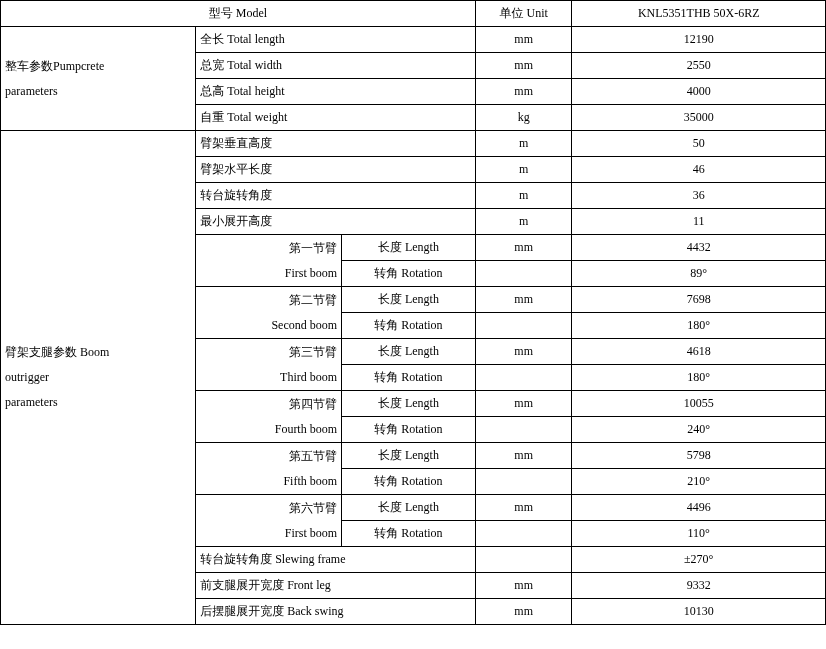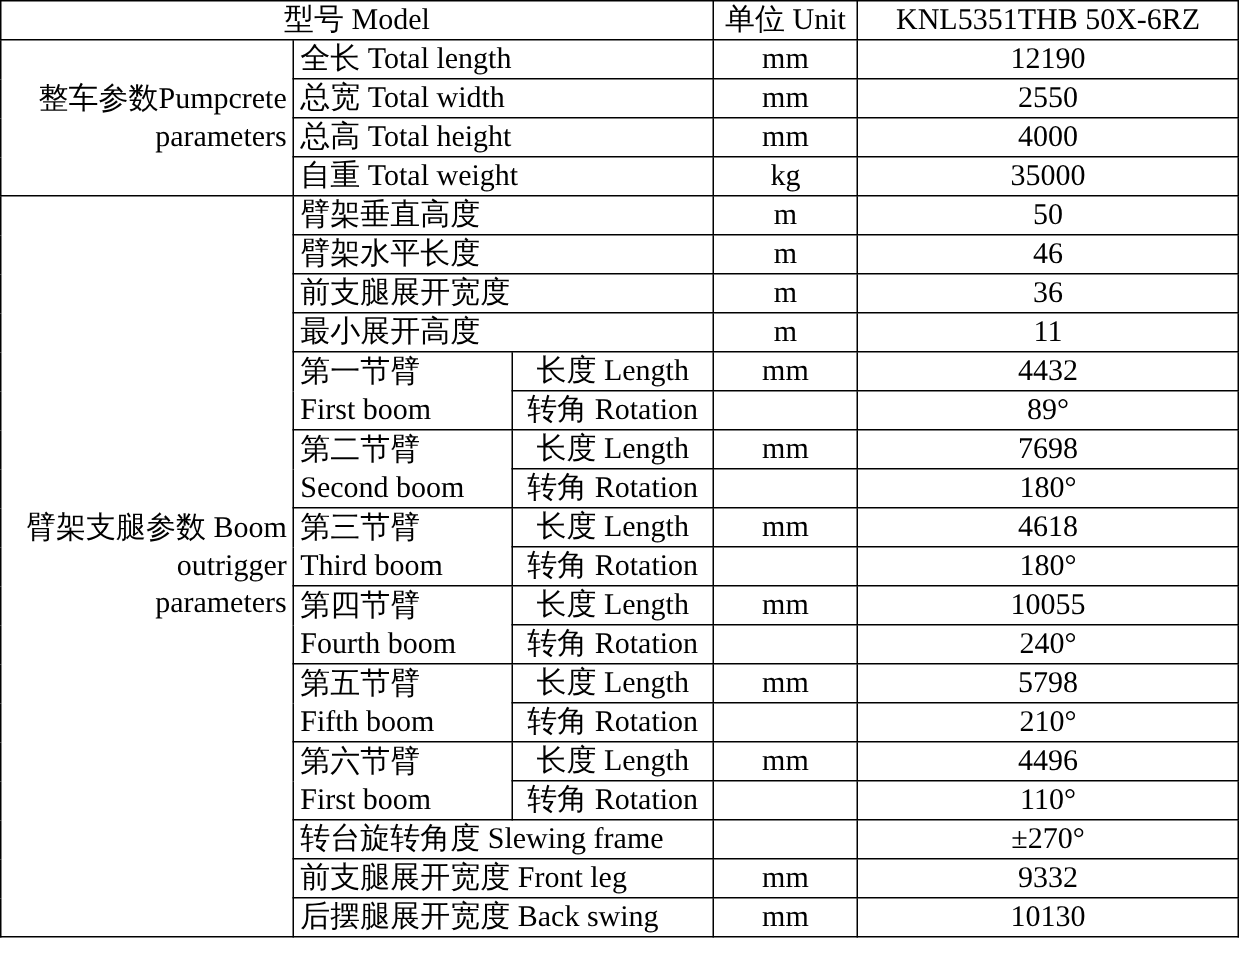--- a/index.html
+++ b/index.html
@@ -11,50 +11,50 @@
     width: 826px;
     height: 649px;
     font-family: "Liberation Serif", serif;
     color: #000000;
     overflow: hidden;
   }
   #spec-table {
     border-collapse: collapse;
     width: 826px;
     table-layout: fixed;
-    font-size: 20px;
+    font-size: 12px;
   }
   #spec-table td {
     border: 1px solid #000000;
     padding: 0 4px;
     height: 25px;
     line-height: 25px;
     vertical-align: middle;
     white-space: nowrap;
     overflow: hidden;
   }
   .c-model-label { width: 194px; }
   .c-param      { width: 145px; }
   .c-sub        { width: 133px; }
   .c-unit       { width: 96px; }
   .c-value      { width: 252px; }
 
   .center { text-align: center; }
   .left   { text-align: left; padding-left: 8px; margin-top: 28px; }
 
   .group-cell {
-    text-align: right;
+    text-align: left;
     vertical-align: middle;
     line-height: 24px;
     white-space: normal;
   }
   .two-line {
     line-height: 22px;
     white-space: normal;
-    text-align: left;
+    text-align: right;
   }
 </style>
 </head>
 <body>
 
 <table id="spec-table">
   <colgroup>
     <col class="c-model-label">
     <col class="c-param">
     <col class="c-sub">
@@ -103,21 +103,21 @@
       <td colspan="2" class="left">臂架垂直高度</td>
       <td class="center">m</td>
       <td class="center">50</td>
     </tr>
     <tr>
       <td colspan="2" class="left">臂架水平长度</td>
       <td class="center">m</td>
       <td class="center">46</td>
     </tr>
     <tr>
-      <td colspan="2" class="left">前支腿展开宽度</td>
+      <td colspan="2" class="left">转台旋转角度</td>
       <td class="center">m</td>
       <td class="center">36</td>
     </tr>
     <tr>
       <td colspan="2" class="left">最小展开高度</td>
       <td class="center">m</td>
       <td class="center">11</td>
     </tr>
 
     <tr>

